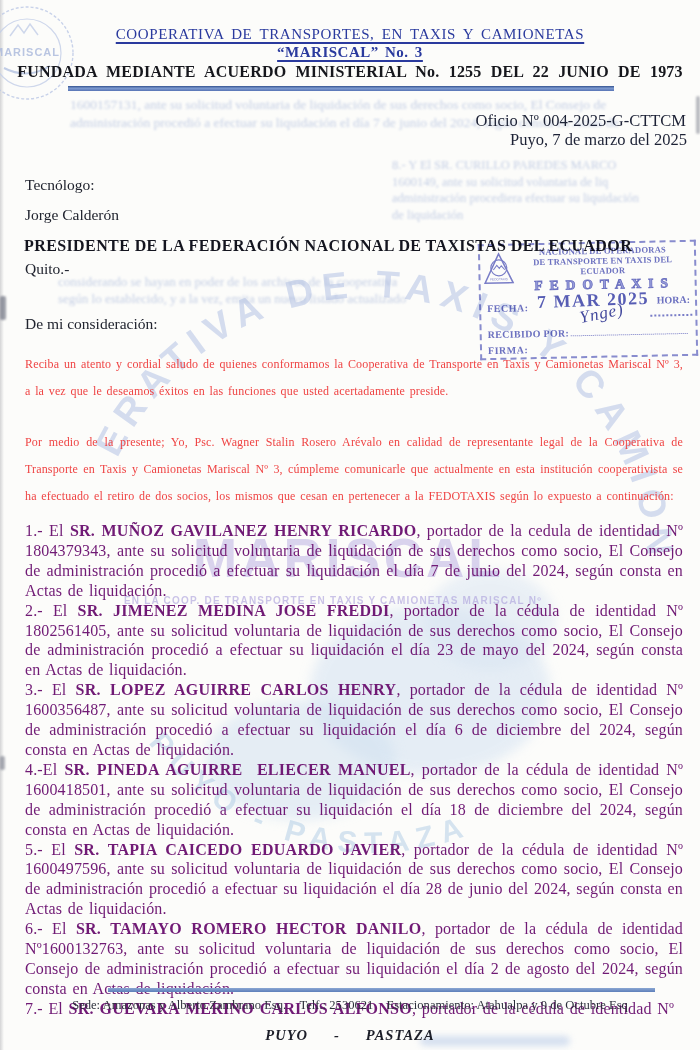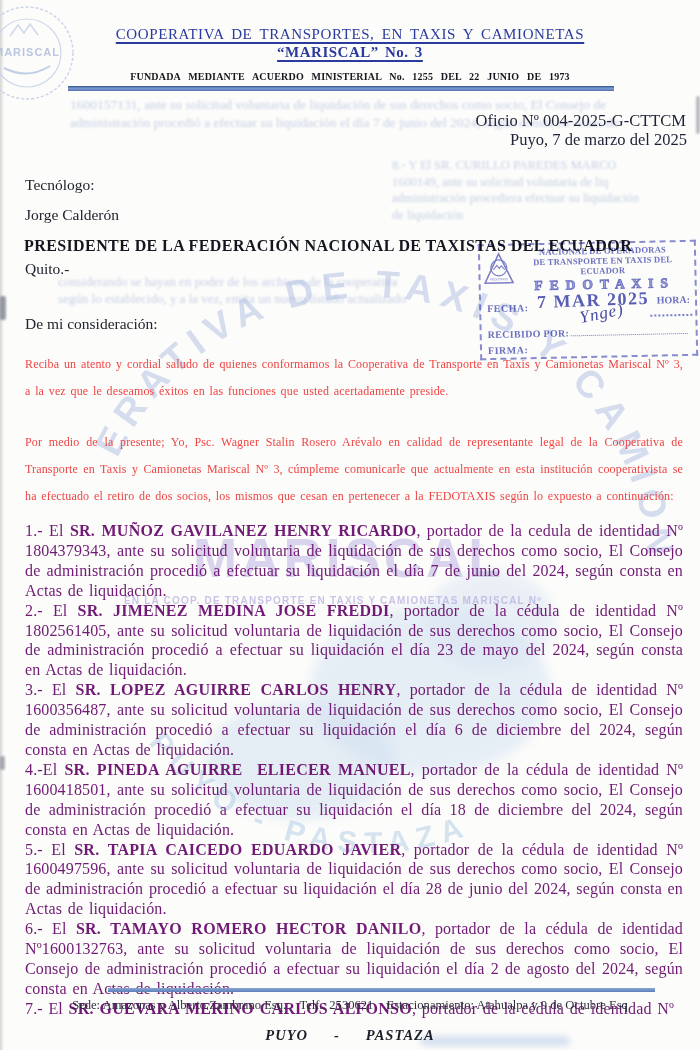--- a/index.html
+++ b/index.html
@@ -20,21 +20,21 @@
   
   .corner-seal{position:absolute;left:-34px;top:-8px;width:122px;height:122px;
     opacity:.8;filter:blur(.4px);}
 
   
   .header{position:absolute;left:0;right:0;top:26px;text-align:center;color:#2a3a9e;}
   .h1{font-size:15px;font-weight:normal;letter-spacing:.6px;word-spacing:3px;
       text-decoration:underline;text-underline-offset:3px;text-decoration-thickness:1.5px;}
   .h2{font-size:15px;font-weight:bold;letter-spacing:.5px;word-spacing:2px;margin-top:1px;
       text-decoration:underline;text-underline-offset:3px;text-decoration-thickness:1.5px;}
-  .h3{font-size:10px;font-weight:bold;color:#16171d;margin-top:10px;word-spacing:5px;letter-spacing:.2px;}
+  .h3{font-size:16px;font-weight:bold;color:#16171d;margin-top:2px;word-spacing:5px;letter-spacing:.2px;}
   .top-rule{position:absolute;left:68px;top:86px;width:546px;height:5px;
       background:linear-gradient(#33528f,#7d9ad0 45%,#5874b5);}
 
   
   .oficio{position:absolute;right:14px;top:111px;font-size:16.5px;color:#1d2236;text-align:center;}
   .dateline{position:absolute;right:13px;top:130px;font-size:16.5px;color:#1d2236;}
 
   
   .addr-title{position:absolute;left:25px;top:176px;font-size:15.5px;}
   .addr-name{position:absolute;left:25px;top:206px;font-size:15.5px;}

